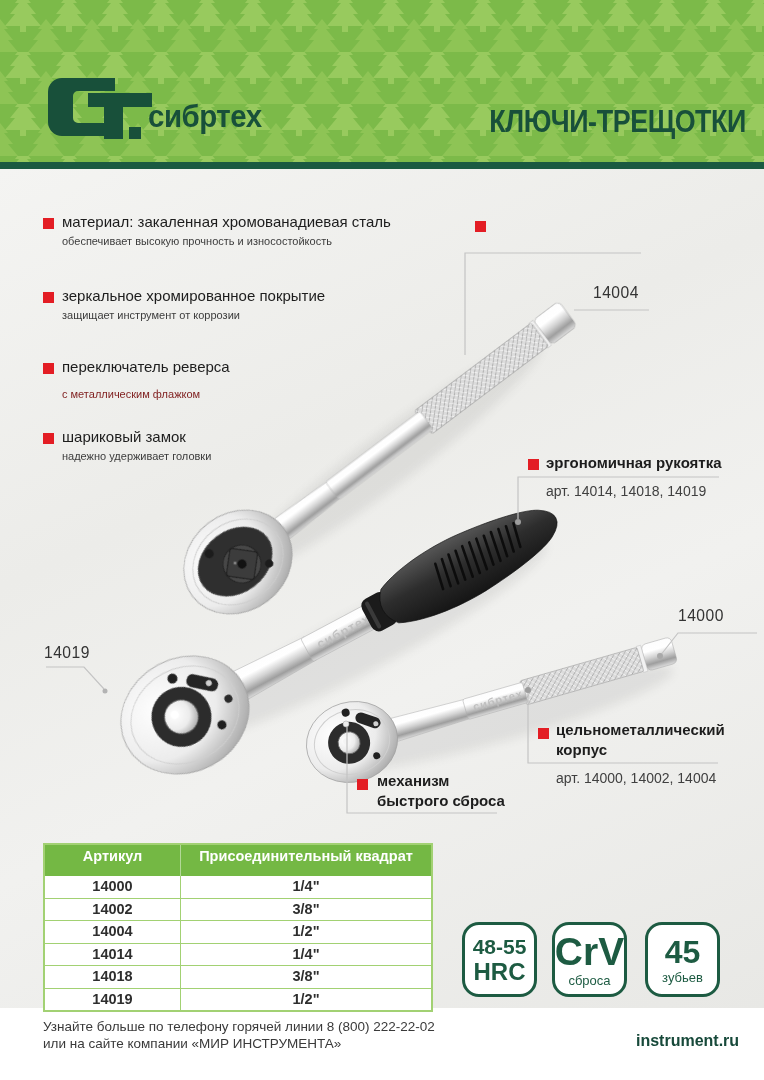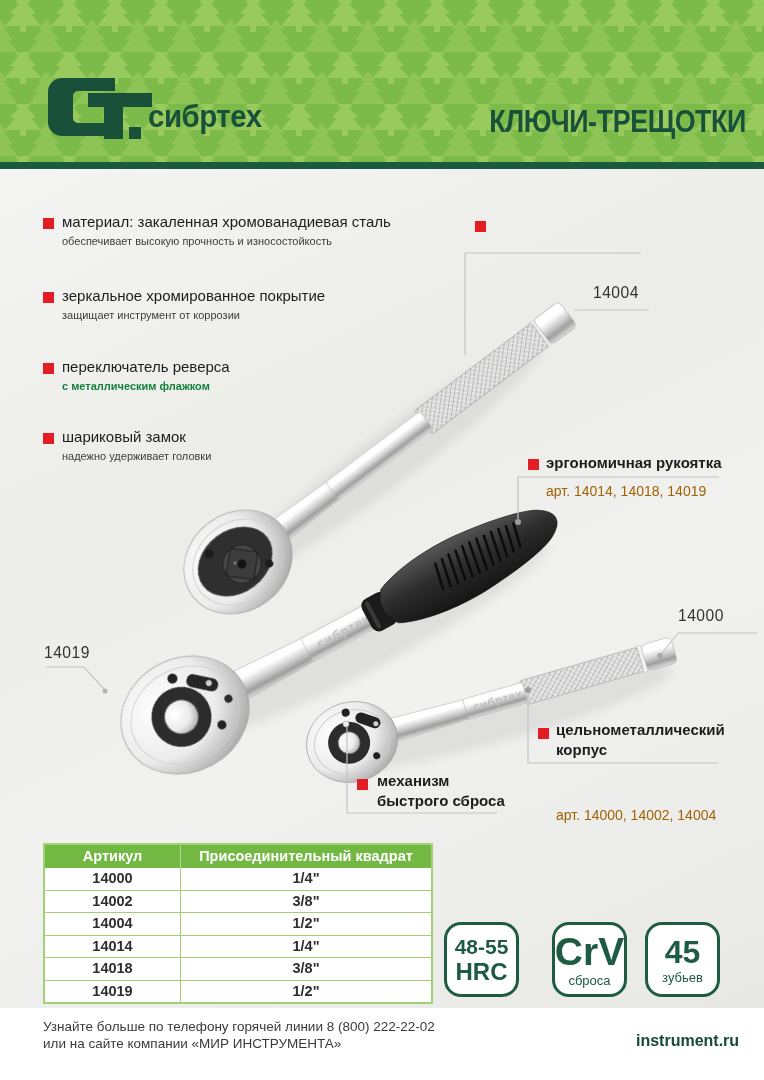--- a/index.html
+++ b/index.html
@@ -19,29 +19,29 @@
 
   
   #photo{left:0;top:169px;width:764px;height:839px;
          background:linear-gradient(155deg,#f4f4f2 0%,#ecece9 35%,#f1f1ef 60%,#e8e8e5 100%);}
   #scene{left:0;top:169px;width:764px;height:839px;}
 
   
   .bullet{width:11px;height:11px;background:#e31d24;}
   .f-title{font-size:15px;font-weight:normal;color:#1d1d1d;line-height:20px;white-space:nowrap;}
   .f-sub{font-size:11px;color:#3c3c3c;line-height:19px;white-space:nowrap;}
-  .f-sub.bold{font-weight:bold;color:#15803d;}
+  .f-sub.bold{font-weight:normal;color:#7f1d1d;margin-top:8px;}
   .c-title{font-size:15px;font-weight:bold;color:#1d1d1d;line-height:20px;white-space:nowrap;}
-  .c-art{font-size:14px;color:#a16207;white-space:nowrap;}
+  .c-art{font-size:14px;color:#404040;white-space:nowrap;}
   .part-label{font-size:17px;color:#333;letter-spacing:0.5px;
               transform:scaleX(0.92);transform-origin:left top;white-space:nowrap;}
 
   
   #spec-table{left:43px;top:843px;width:390px;border:2px solid #a2d173;box-sizing:border-box;}
-  .t-head{display:flex;background:#74b844;height:23px;}
+  .t-head{display:flex;background:#74b844;height:31px;}
   .t-head .cell{color:#ffffff;font-weight:bold;font-size:14.5px;line-height:23px;text-align:center;}
   .t-row{display:flex;background:#ffffff;height:21.5px;border-top:1.5px solid #a2d173;}
   .t-row .cell{font-size:14.5px;font-weight:bold;color:#2e2e2e;line-height:21.5px;text-align:center;}
   .cell.c1{width:135px;border-right:1.5px solid #a2d173;}
   .t-head .cell.c1{border-right:1.5px solid rgba(255,255,255,0.45);}
   .cell.c2{flex:1;}
 
   
   .badge{width:75px;height:75px;border:3px solid #1d5b42;border-radius:17px;
          background:#ffffff;box-sizing:border-box;display:flex;flex-direction:column;
@@ -248,21 +248,21 @@
   <div class="abs" style="left:377px;top:771px;">
     <div class="c-title">механизм</div>
     <div class="c-title">быстрого сброса</div>
   </div>
 
   <div class="abs bullet" style="left:538px;top:728px;"></div>
   <div class="abs" style="left:556px;top:720px;">
     <div class="c-title">цельнометаллический</div>
     <div class="c-title">корпус</div>
   </div>
-  <div class="abs c-art" style="left:556px;top:807px;">арт. 14000, 14002, 14004</div>
+  <div class="abs c-art" style="left:556px;top:770px;">арт. 14000, 14002, 14004</div>
 
   <div class="abs" id="spec-table">
     <div class="t-head">
       <div class="cell c1">Артикул</div>
       <div class="cell c2">Присоединительный квадрат</div>
     </div>
     <div class="t-row" style="border-top:none;">
       <div class="cell c1">14000</div>
       <div class="cell c2">1/4"</div>
     </div>
@@ -281,21 +281,21 @@
     <div class="t-row">
       <div class="cell c1">14018</div>
       <div class="cell c2">3/8"</div>
     </div>
     <div class="t-row">
       <div class="cell c1">14019</div>
       <div class="cell c2">1/2"</div>
     </div>
   </div>
 
-  <div class="abs badge" style="left:444px;top:922px;">
+  <div class="abs badge" style="left:462px;top:922px;">
     <div class="val" style="font-size:21px;">48-55</div>
     <div class="unit" style="font-size:24px;font-weight:bold;">HRC</div>
   </div>
   <div class="abs badge" style="left:552px;top:922px;">
     <div class="val" style="font-size:39px;">CrV</div>
     <div class="unit" style="font-size:13px;">сброса</div>
   </div>
   <div class="abs badge" style="left:645px;top:922px;">
     <div class="val" style="font-size:32px;">45</div>
     <div class="unit" style="font-size:13px;">зубьев</div>

